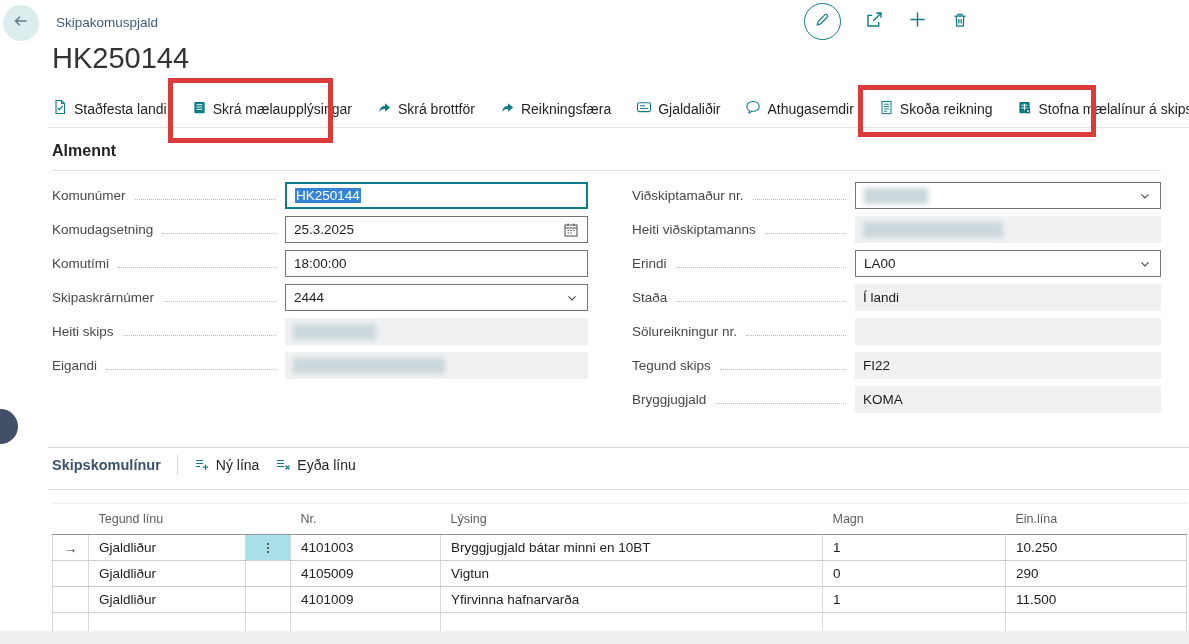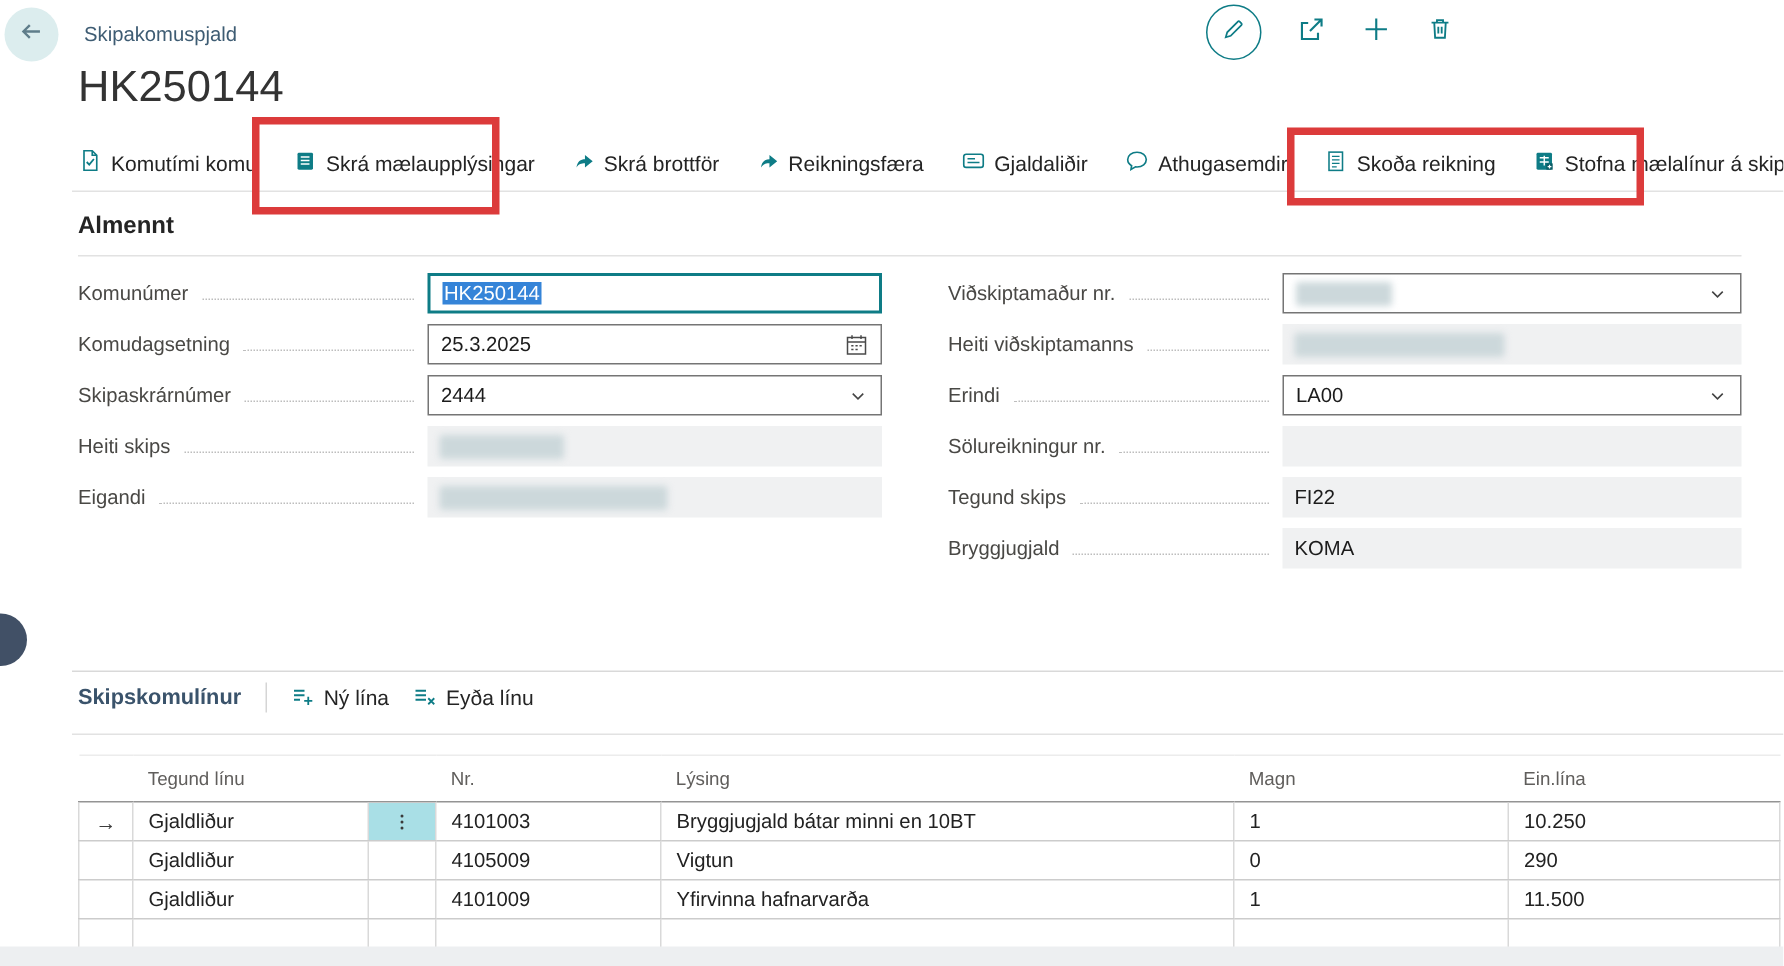--- a/index.html
+++ b/index.html
@@ -123,21 +123,21 @@
 </div>
 
 <div class="actionbar">
   <div class="action">
     <span>
       <svg width="16" height="16" viewBox="0 0 16 16">
           <path d="M4 1.5 H9.5 L12.5 4.5 V14.5 H4 Z M9.5 1.5 V4.5 H12.5" stroke="#0e7c86" stroke-width="1.1" fill="none"></path>
           <path d="M5.8 9 L7.5 10.7 L10.6 7" stroke="#0e7c86" stroke-width="1.2" fill="none"></path>
         </svg>
     </span>
-    <span>Komutími komu</span>
+    <span>Staðfesta landi</span>
   </div>
   <div class="action">
     <span>
       <svg width="15" height="15" viewBox="0 0 16 16">
           <rect x="2.5" y="2" width="11" height="12" rx="1" fill="#0e7c86"></rect>
           <path d="M4.8 5 H11 M4.8 7.5 H11 M4.8 10 H11" stroke="#fff" stroke-width="1"></path>
         </svg>
     </span>
     <span>Skrá mælaupplýsingar</span>
   </div>
@@ -217,20 +217,27 @@
       <span class="tail">
         <svg width="16" height="16" viewBox="0 0 16 16">
             <rect x="2" y="3" width="12" height="11" stroke="#4a4a4a" stroke-width="1" fill="none"></rect>
             <path d="M2 6 H14 M5 1.5 V4 M11 1.5 V4" stroke="#4a4a4a" stroke-width="1" fill="none"></path>
             <path d="M4.5 8.5 H6 M7.3 8.5 H8.8 M10 8.5 H11.5 M4.5 11 H6 M7.3 11 H8.8" stroke="#4a4a4a" stroke-width="1"></path>
           </svg>
       </span>
     </div>
   </div>
   <div class="field">
+    <span class="lbl">Komutími</span>
+    <span class="leader"></span>
+    <div class="ctrl input">
+      <span>18:00:00</span>
+    </div>
+  </div>
+  <div class="field">
     <span class="lbl">Skipaskrárnúmer</span>
     <span class="leader"></span>
     <div class="ctrl input">
       <span>2444</span>
       <span class="tail">
         <svg width="14" height="14" viewBox="0 0 16 16">
             <path d="M4 6.2 L8 10.2 L12 6.2" stroke="#444" stroke-width="1.2" fill="none"></path>
           </svg>
       </span>
     </div>
@@ -274,20 +281,27 @@
   <div class="field">
     <span class="lbl">Erindi</span>
     <span class="leader"></span>
     <div class="ctrl input">
       <span>LA00</span>
       <span class="tail">
         <svg width="14" height="14" viewBox="0 0 16 16">
             <path d="M4 6.2 L8 10.2 L12 6.2" stroke="#444" stroke-width="1.2" fill="none"></path>
           </svg>
       </span>
+    </div>
+  </div>
+  <div class="field">
+    <span class="lbl">Staða</span>
+    <span class="leader"></span>
+    <div class="ctrl readonly">
+      <span>Í landi</span>
     </div>
   </div>
   <div class="field">
     <span class="lbl">Sölureikningur nr.</span>
     <span class="leader"></span>
     <div class="ctrl readonly">
       <span></span>
     </div>
   </div>
   <div class="field">

